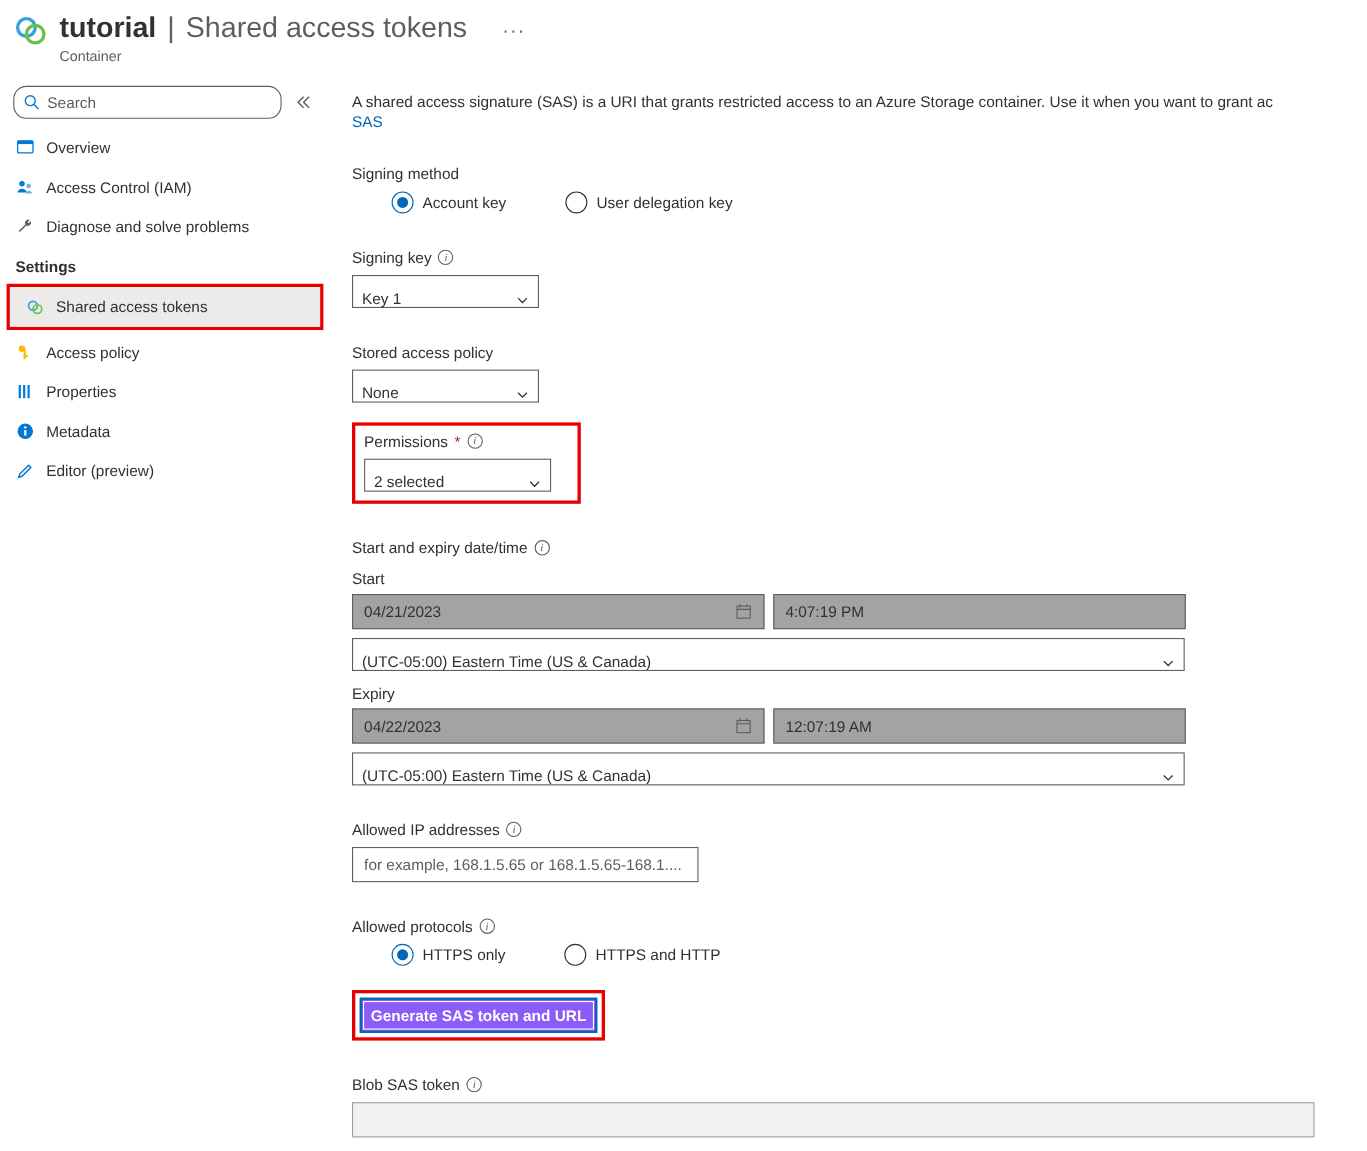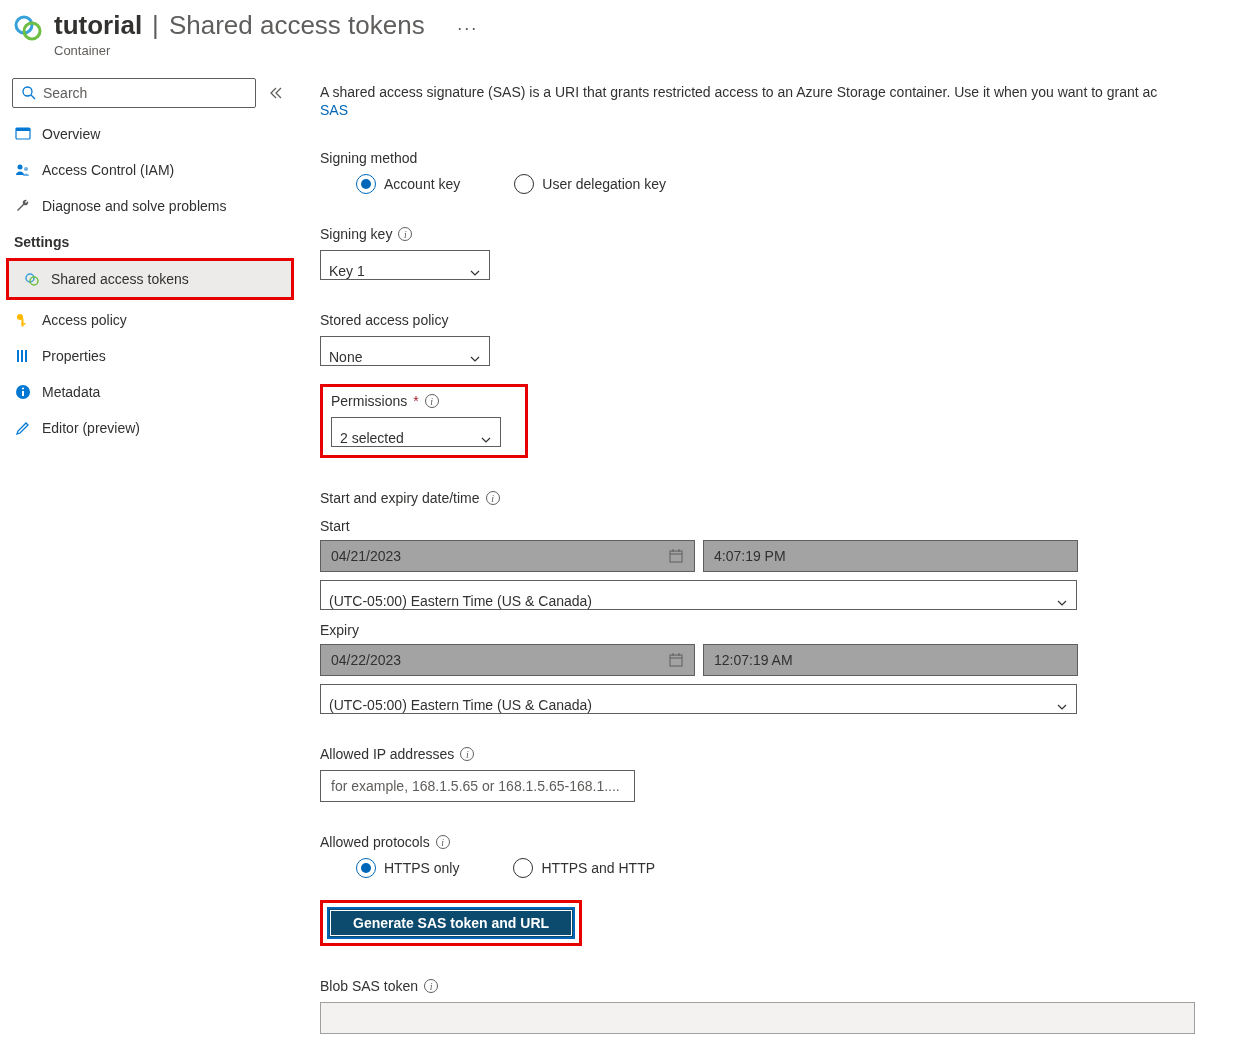--- a/index.html
+++ b/index.html
@@ -66,21 +66,21 @@
   }
   .search-row {
     display: flex;
     align-items: center;
     padding: 0 12px 8px 12px;
   }
   .search-box {
     display: flex;
     align-items: center;
     border: 1px solid #605e5c;
-    border-radius: 2px;
+    border-radius: 12px;
     height: 30px;
     padding: 0 8px;
     flex: 1;
     gap: 6px;
   }
   .search-box input {
     border: none;
     outline: none;
     font-size: 14px;
     flex: 1;
@@ -240,28 +240,28 @@
     outline: none;
   }
   .text-input::placeholder { color: #605e5c; }
   .gen-wrap {
     border: 3px solid #e60000;
     display: inline-block;
     padding: 4px;
     margin-top: 22px;
   }
   .gen-btn {
-    background: #0c4a6e;
+    background: #8b5cf6;
     color: #fff;
     border: 2px solid #0067b8;
     outline: 1px solid #fff;
     outline-offset: -4px;
     font-size: 14px;
     font-weight: 600;
-    padding: 6px 24px;
+    padding: 6px 8px;
     cursor: pointer;
   }
   .readonly-box {
     background: #f3f2f1;
     border: 1px solid #a19f9d;
     height: 32px;
     width: 875px;
     margin-top: 6px;
   }
   svg { display: block; }

